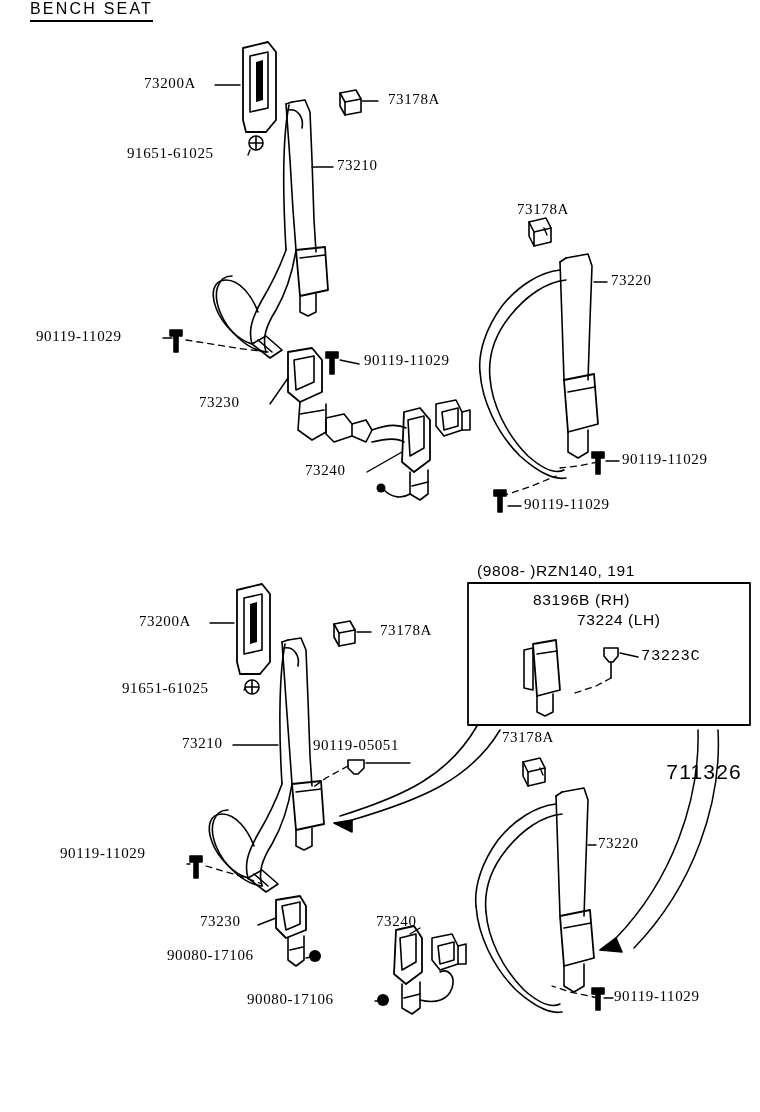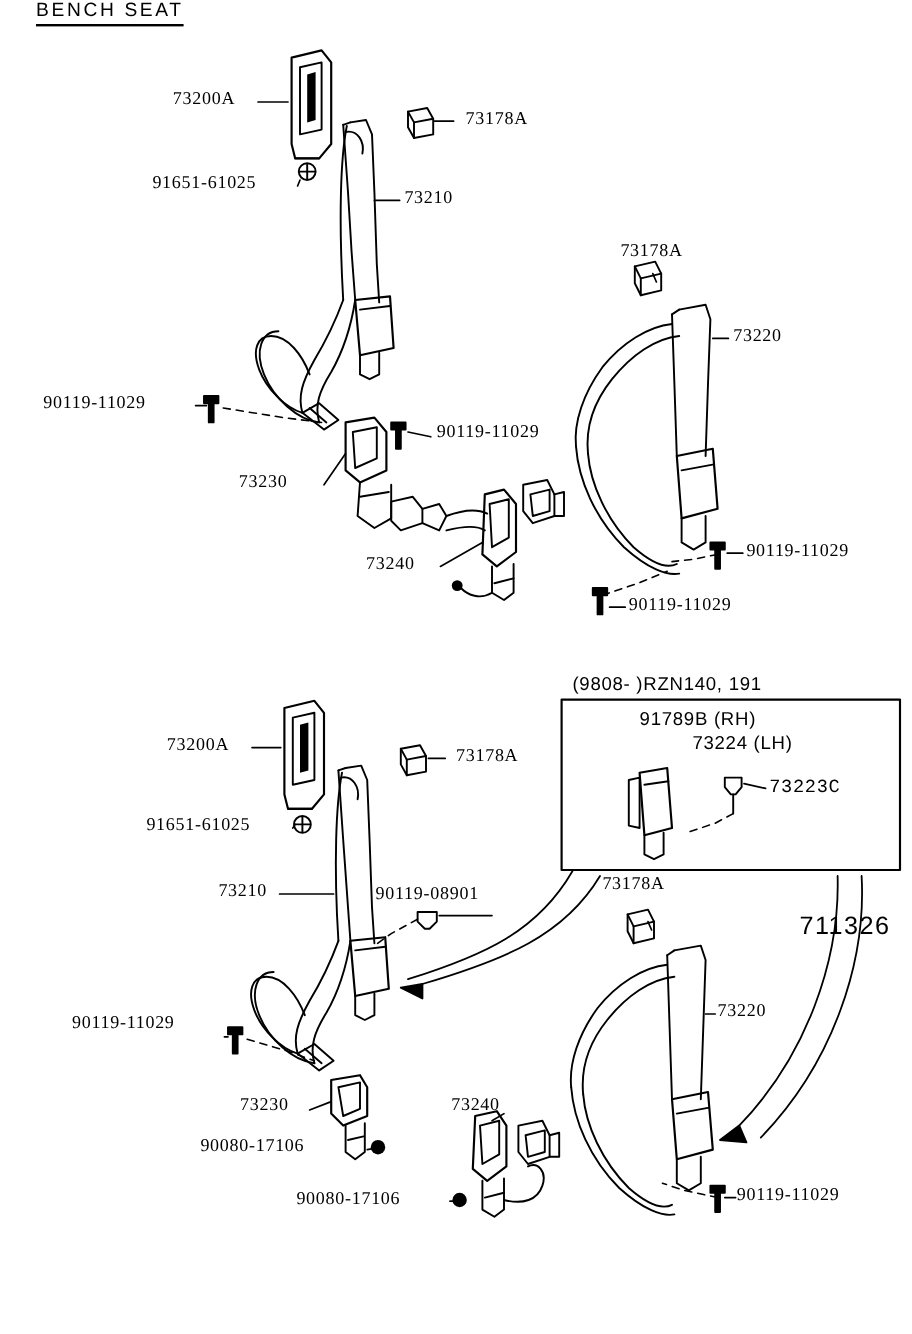--- a/index.html
+++ b/index.html
@@ -277,31 +277,31 @@
   <div class="lbl" style="left:36px; top:328px;">90119-11029</div>
   <div class="lbl" style="left:364px; top:352px;">90119-11029</div>
   <div class="lbl" style="left:199px; top:394px;">73230</div>
   <div class="lbl" style="left:305px; top:462px;">73240</div>
   <div class="lbl" style="left:524px; top:496px;">90119-11029</div>
   <div class="lbl" style="left:622px; top:451px;">90119-11029</div>
 
   <div class="lbl" style="left:139px; top:613px;">73200A</div>
   <div class="lbl" style="left:380px; top:622px;">73178A</div>
   <div class="lbl" style="left:122px; top:680px;">91651-61025</div>
-  <div class="lbl" style="left:313px; top:737px;">90119-08901</div>
+  <div class="lbl" style="left:313px; top:737px;">90119-05051</div>
   <div class="lbl" style="left:182px; top:735px;">73210</div>
   <div class="lbl" style="left:502px; top:729px;">73178A</div>
   <div class="lbl" style="left:598px; top:835px;">73220</div>
   <div class="lbl" style="left:60px; top:845px;">90119-11029</div>
   <div class="lbl" style="left:200px; top:913px;">73230</div>
   <div class="lbl" style="left:167px; top:947px;">90080-17106</div>
   <div class="lbl" style="left:376px; top:913px;">73240</div>
   <div class="lbl" style="left:247px; top:991px;">90080-17106</div>
   <div class="lbl" style="left:614px; top:988px;">90119-11029</div>
 
   <div class="boxlbl" style="left:477px; top:562px;">(9808-     )RZN140, 191</div>
-  <div class="boxlbl" style="left:533px; top:591px;">91789B (RH)</div>
+  <div class="boxlbl" style="left:533px; top:591px;">83196B (RH)</div>
   <div class="boxlbl" style="left:533px; top:611px;margin-left:44px;">73224   (LH)</div>
   <div class="boxlbl" style="left:641px; top:647px;font-family:Liberation Mono, monospace;">73223C</div>
 
   <div class="code">711326</div>
 
 </div>
 
 </body></html>

